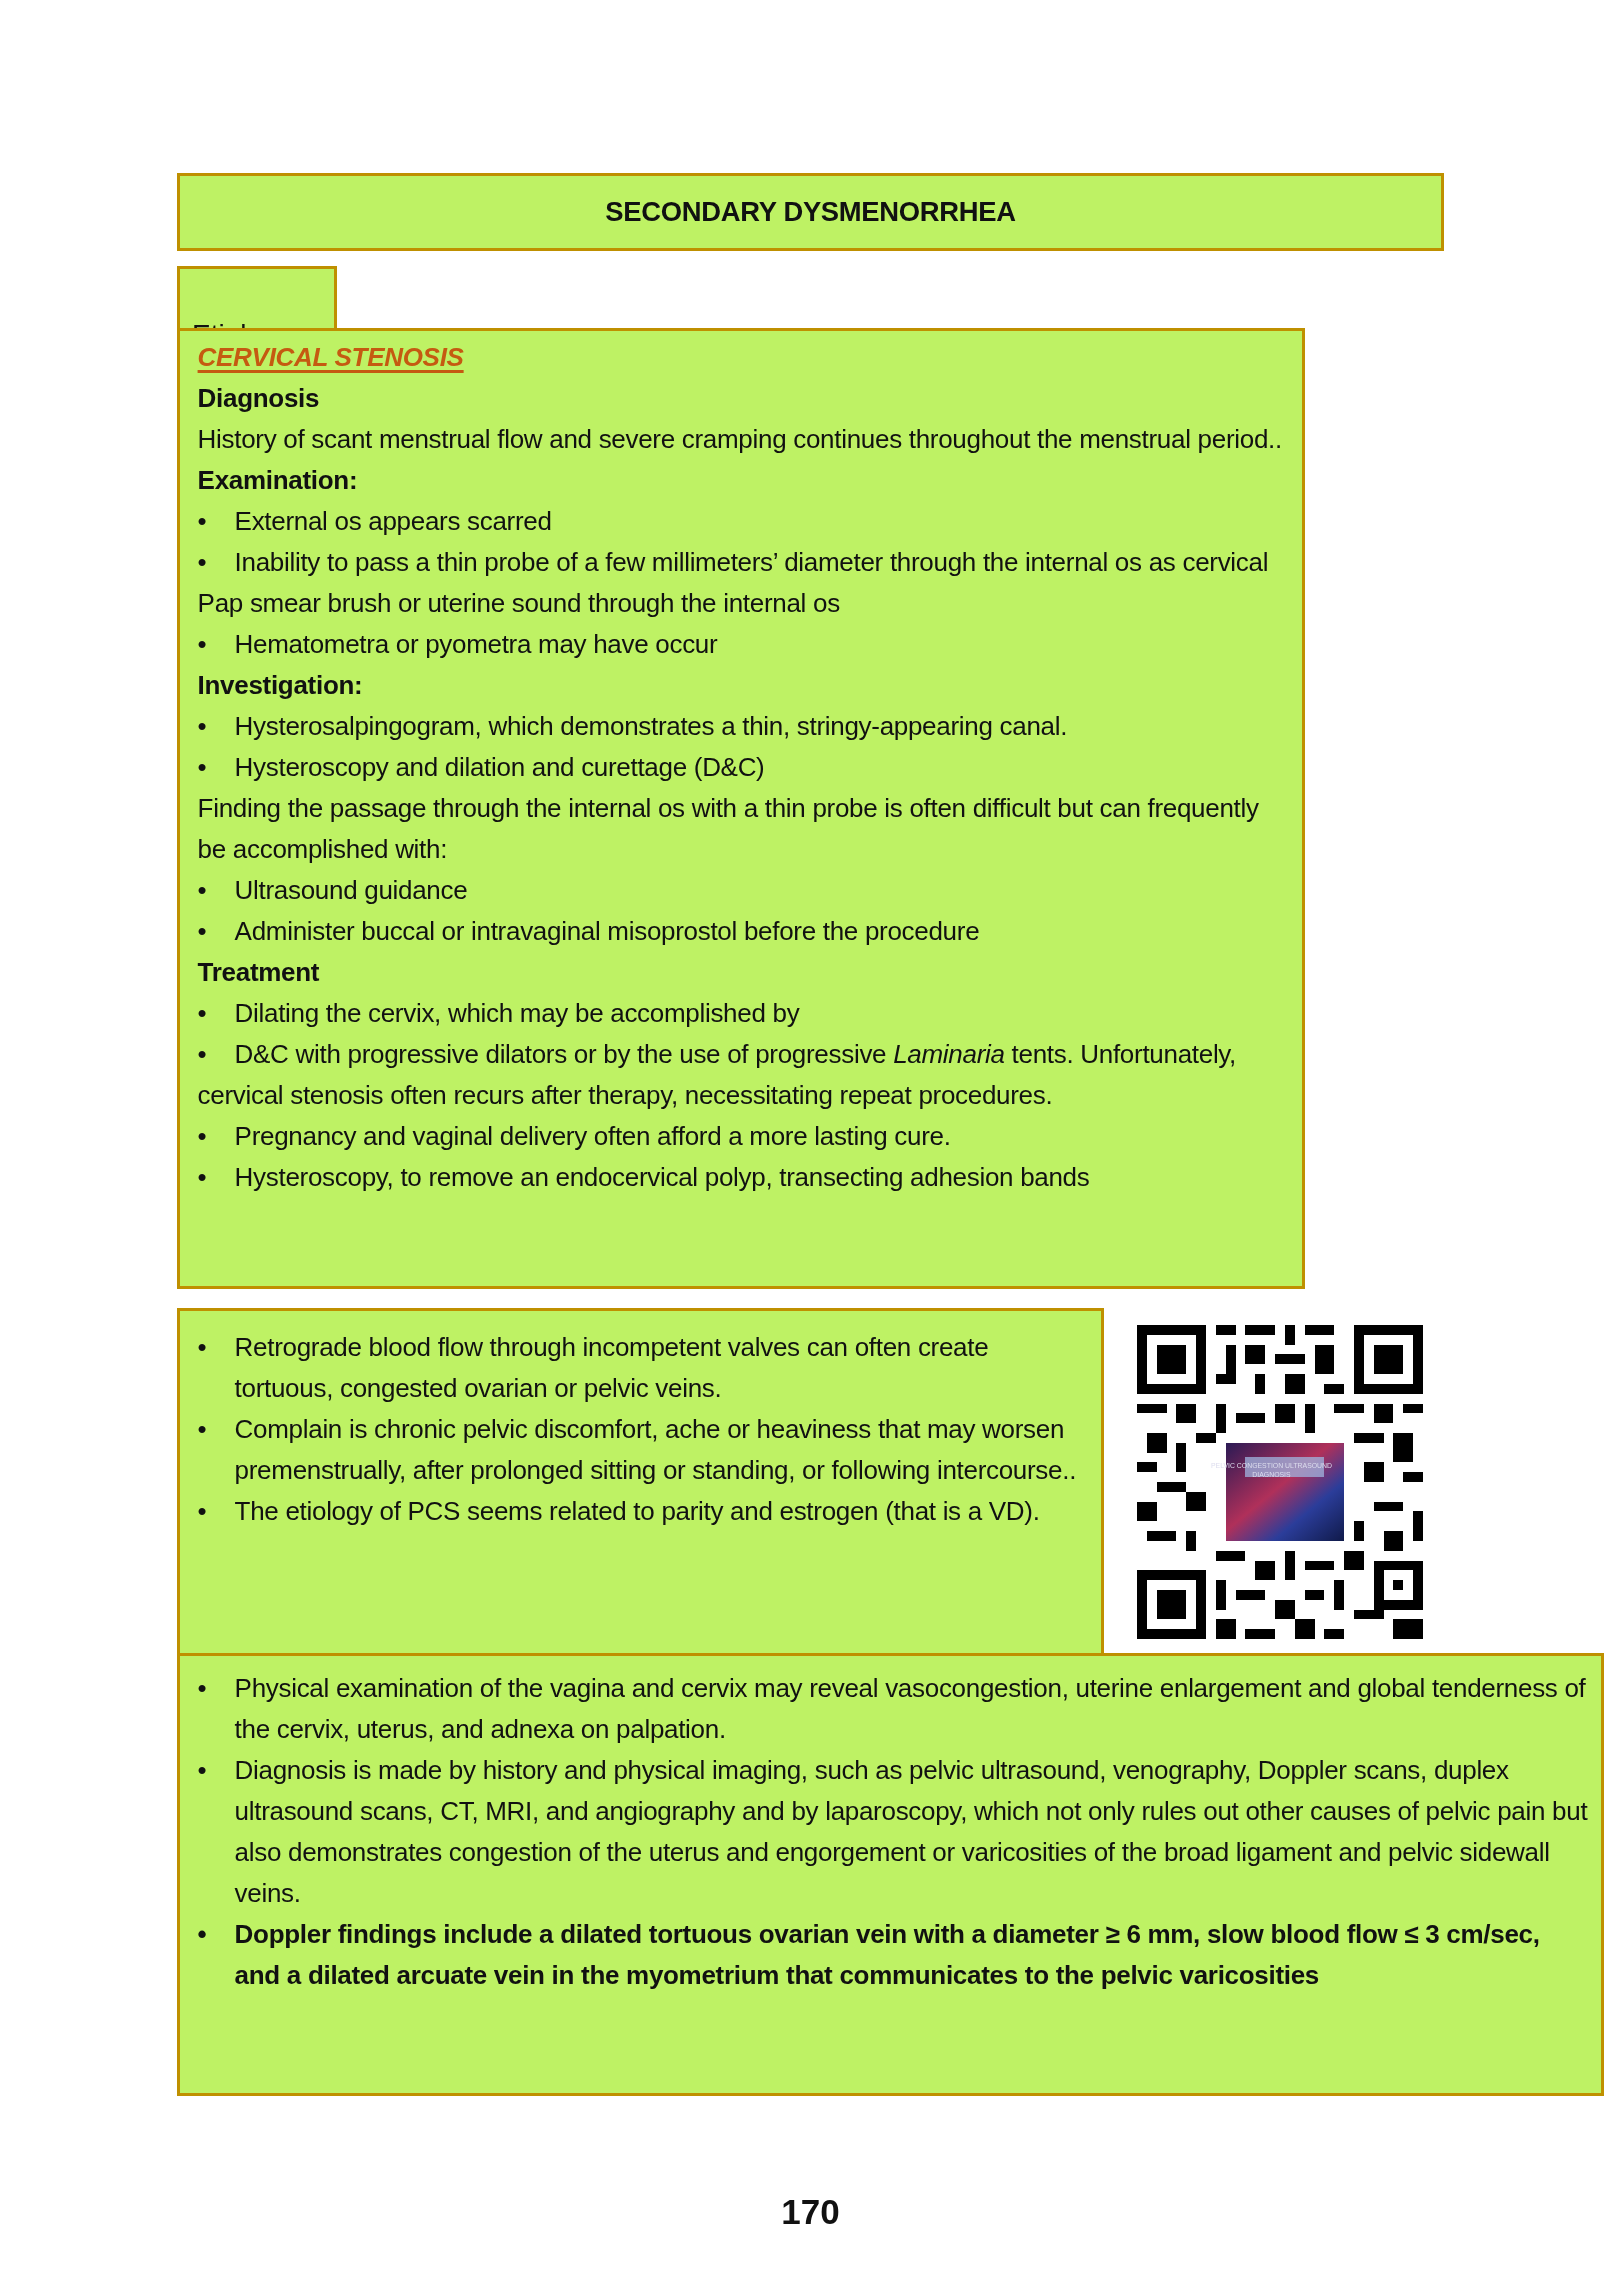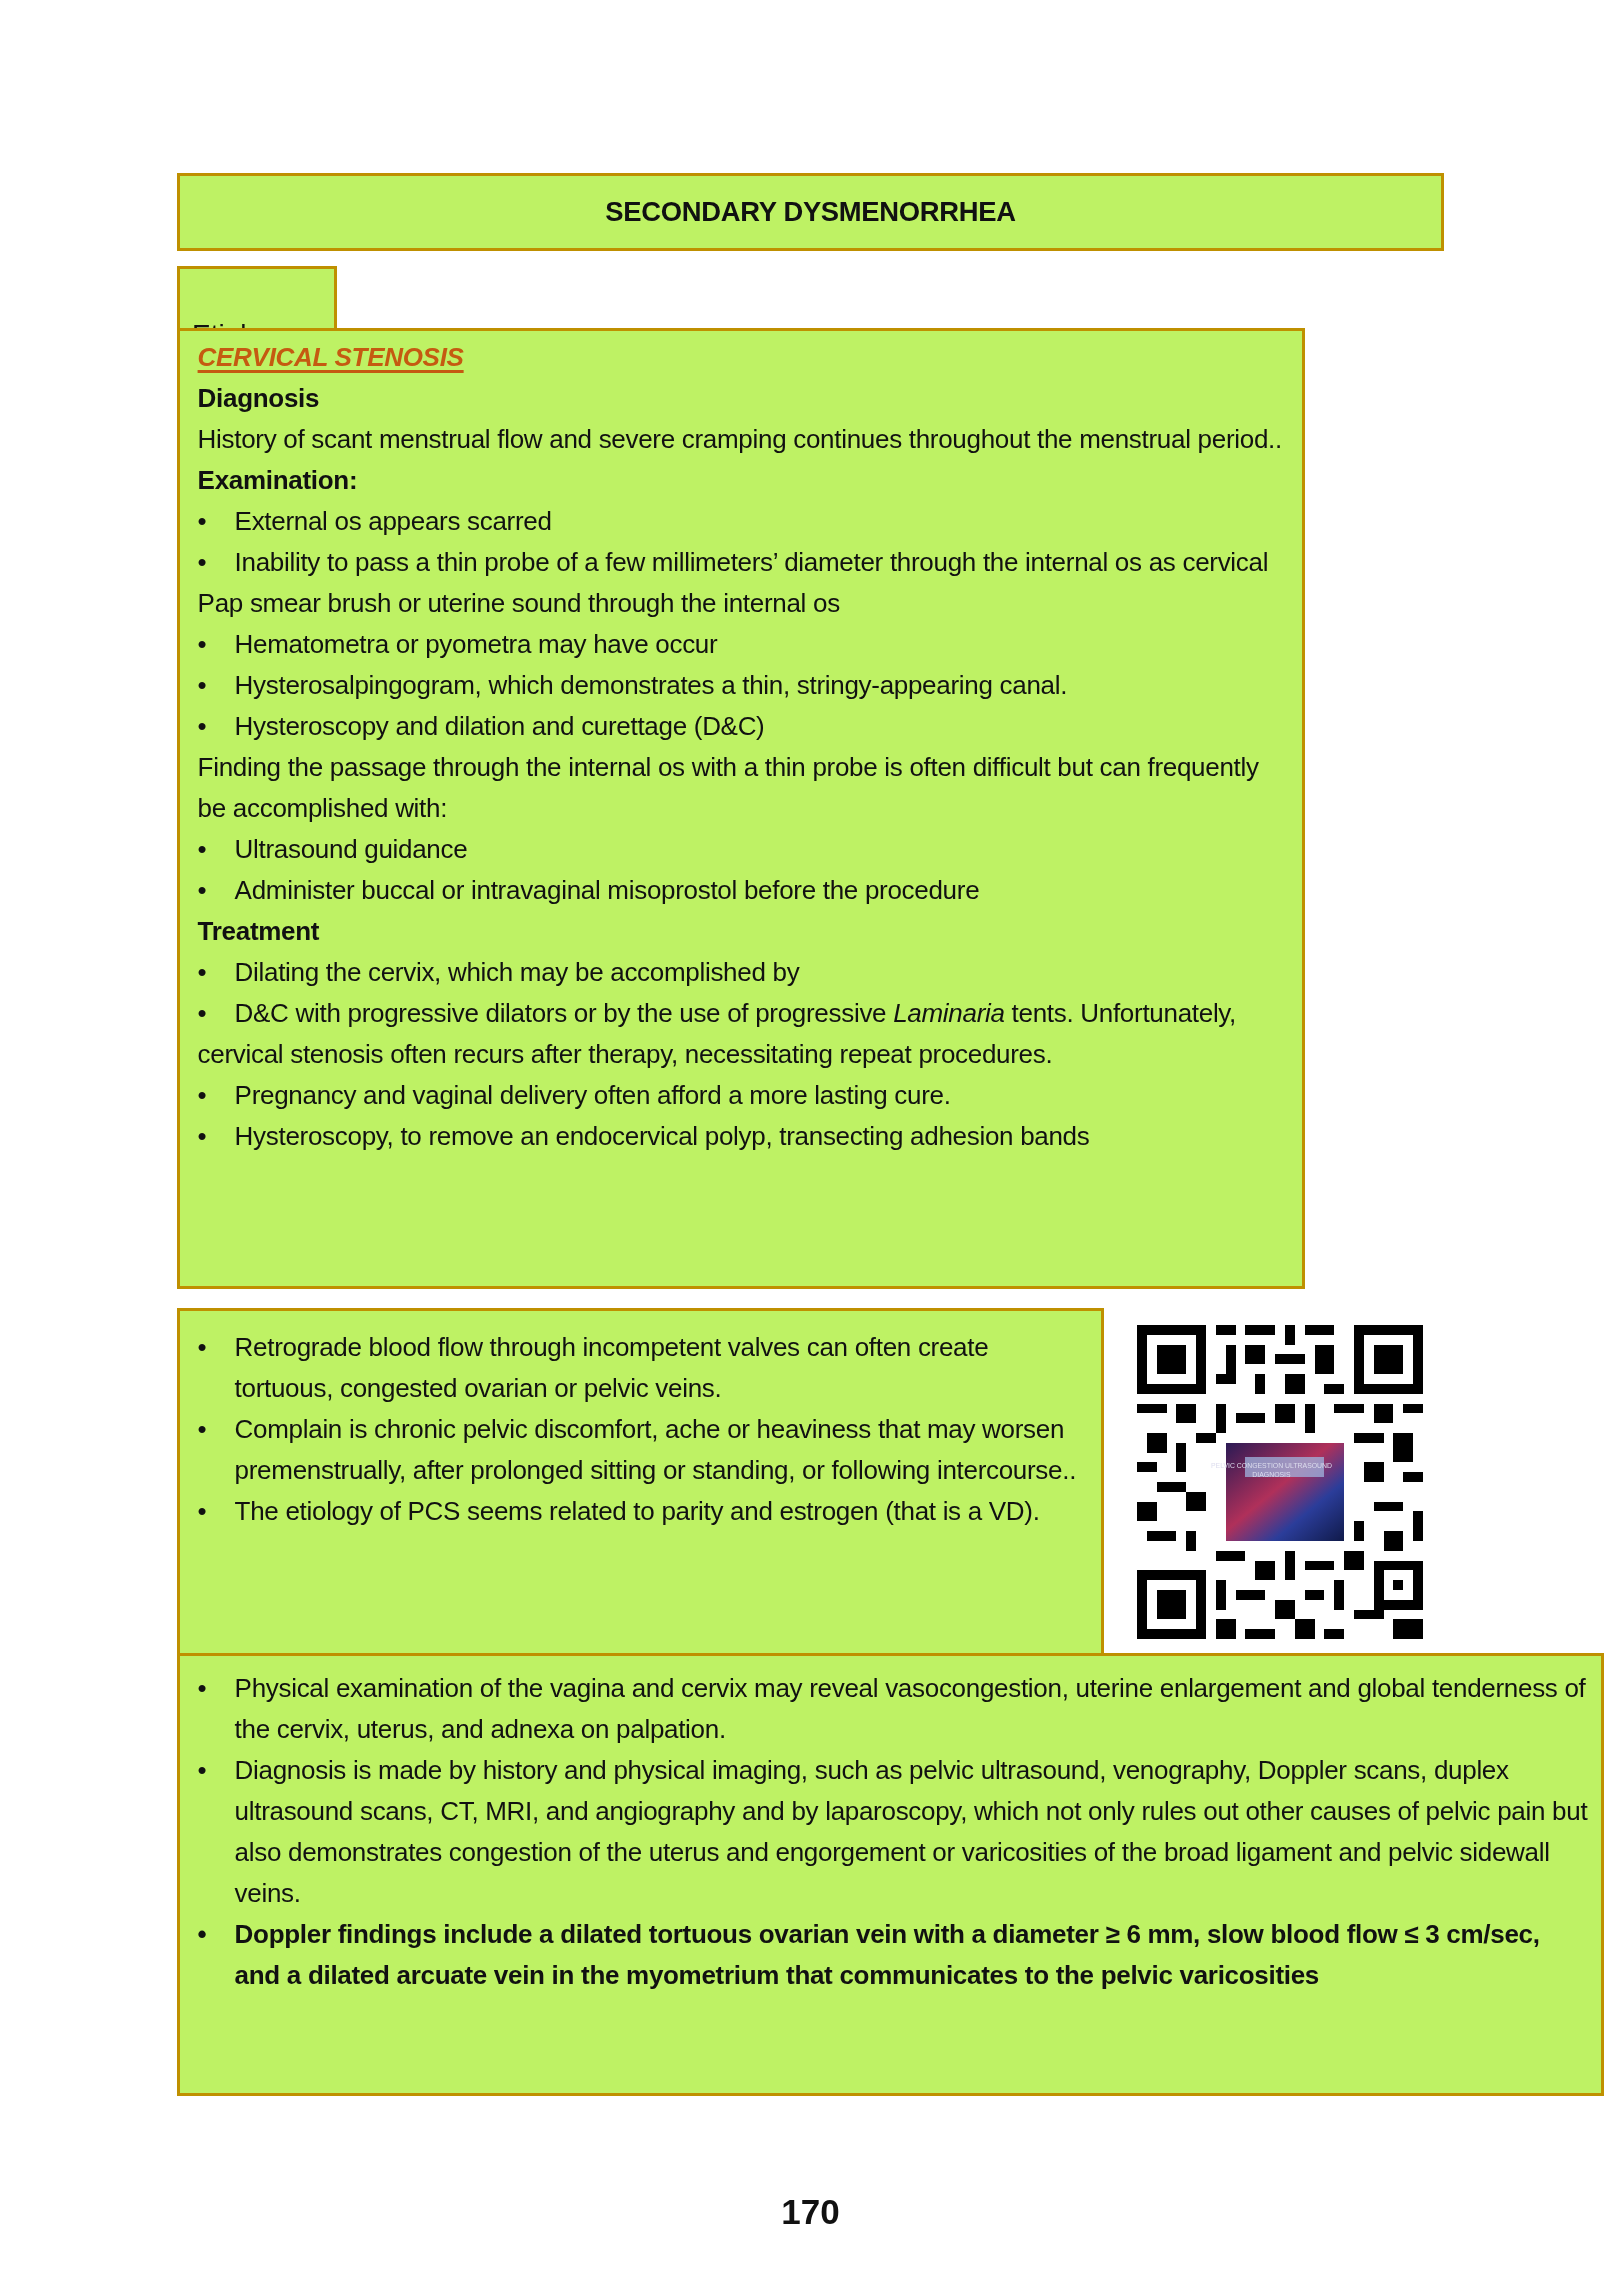--- a/index.html
+++ b/index.html
@@ -46,20 +46,21 @@
 
 <div class="box cerv-box">
   <div class="content">
     <div class="sec-title u">CERVICAL STENOSIS</div>
     <div class="sub">Diagnosis</div>
     <p class="p">History of scant menstrual flow and severe cramping continues throughout the menstrual period..</p>
     <div class="sub">Examination:</div>
     <p class="bl"><span class="dot">•</span><span>External os appears scarred</span></p>
     <p class="bl"><span class="dot">•</span><span>Inability to pass a thin probe of a few millimeters’ diameter through the internal os as cervical Pap smear brush or uterine sound through the internal os</span></p>
     <p class="bl"><span class="dot">•</span><span>Hematometra or pyometra may have occur</span></p>
+    <div class="sub">Investigation:</div>
     <p class="bl"><span class="dot">•</span><span>Hysterosalpingogram, which demonstrates a thin, stringy-appearing canal.</span></p>
     <p class="bl"><span class="dot">•</span><span>Hysteroscopy and dilation and curettage (D&amp;C)</span></p>
     <p class="p">Finding the passage through the internal os with a thin probe is often difficult but can frequently be accomplished with:</p>
     <p class="bl"><span class="dot">•</span><span>Ultrasound guidance</span></p>
     <p class="bl"><span class="dot">•</span><span>Administer buccal or intravaginal misoprostol before the procedure</span></p>
     <div class="sub">Treatment</div>
     <p class="bl"><span class="dot">•</span><span>Dilating the cervix, which may be accomplished by</span></p>
     <p class="bl"><span class="dot">•</span><span>D&amp;C with progressive dilators or by the use of progressive </span><i>Laminaria</i><span> tents. Unfortunately, cervical stenosis often recurs after therapy, necessitating repeat procedures.</span></p>
     <p class="bl"><span class="dot">•</span><span>Pregnancy and vaginal delivery often afford a more lasting cure.</span></p>
     <p class="bl"><span class="dot">•</span><span>Hysteroscopy, to remove an endocervical polyp, transecting adhesion bands</span></p>

